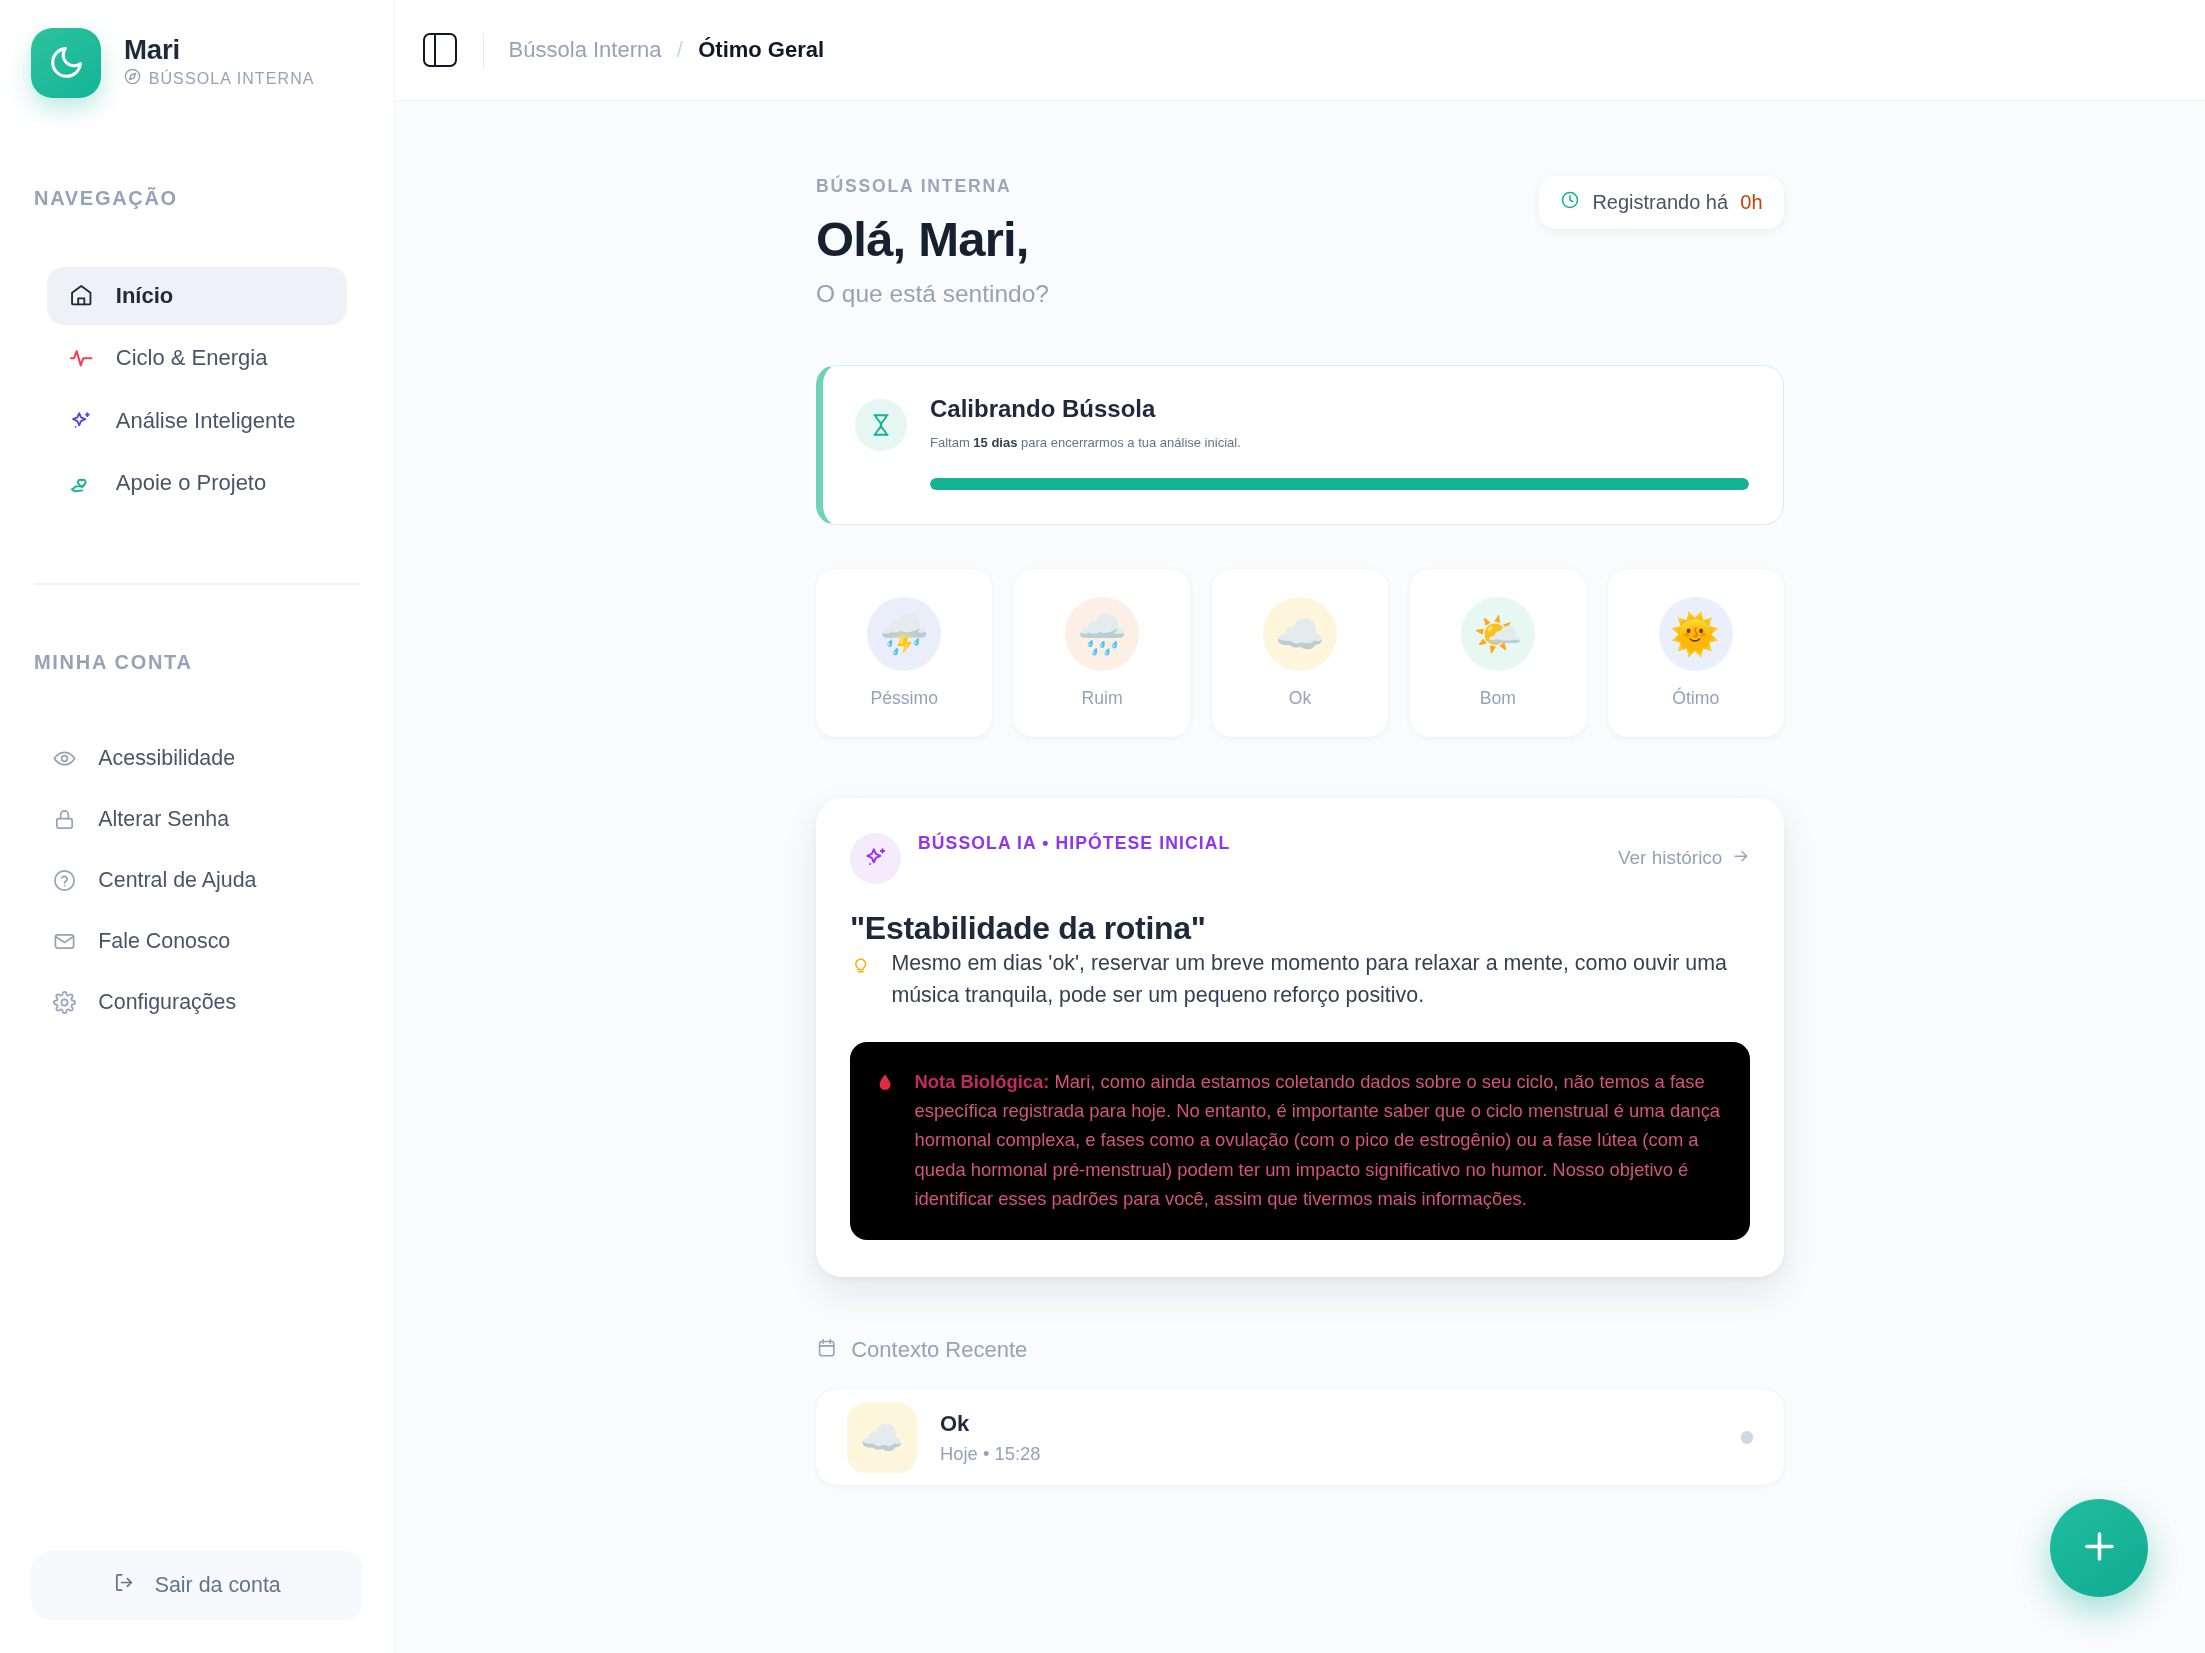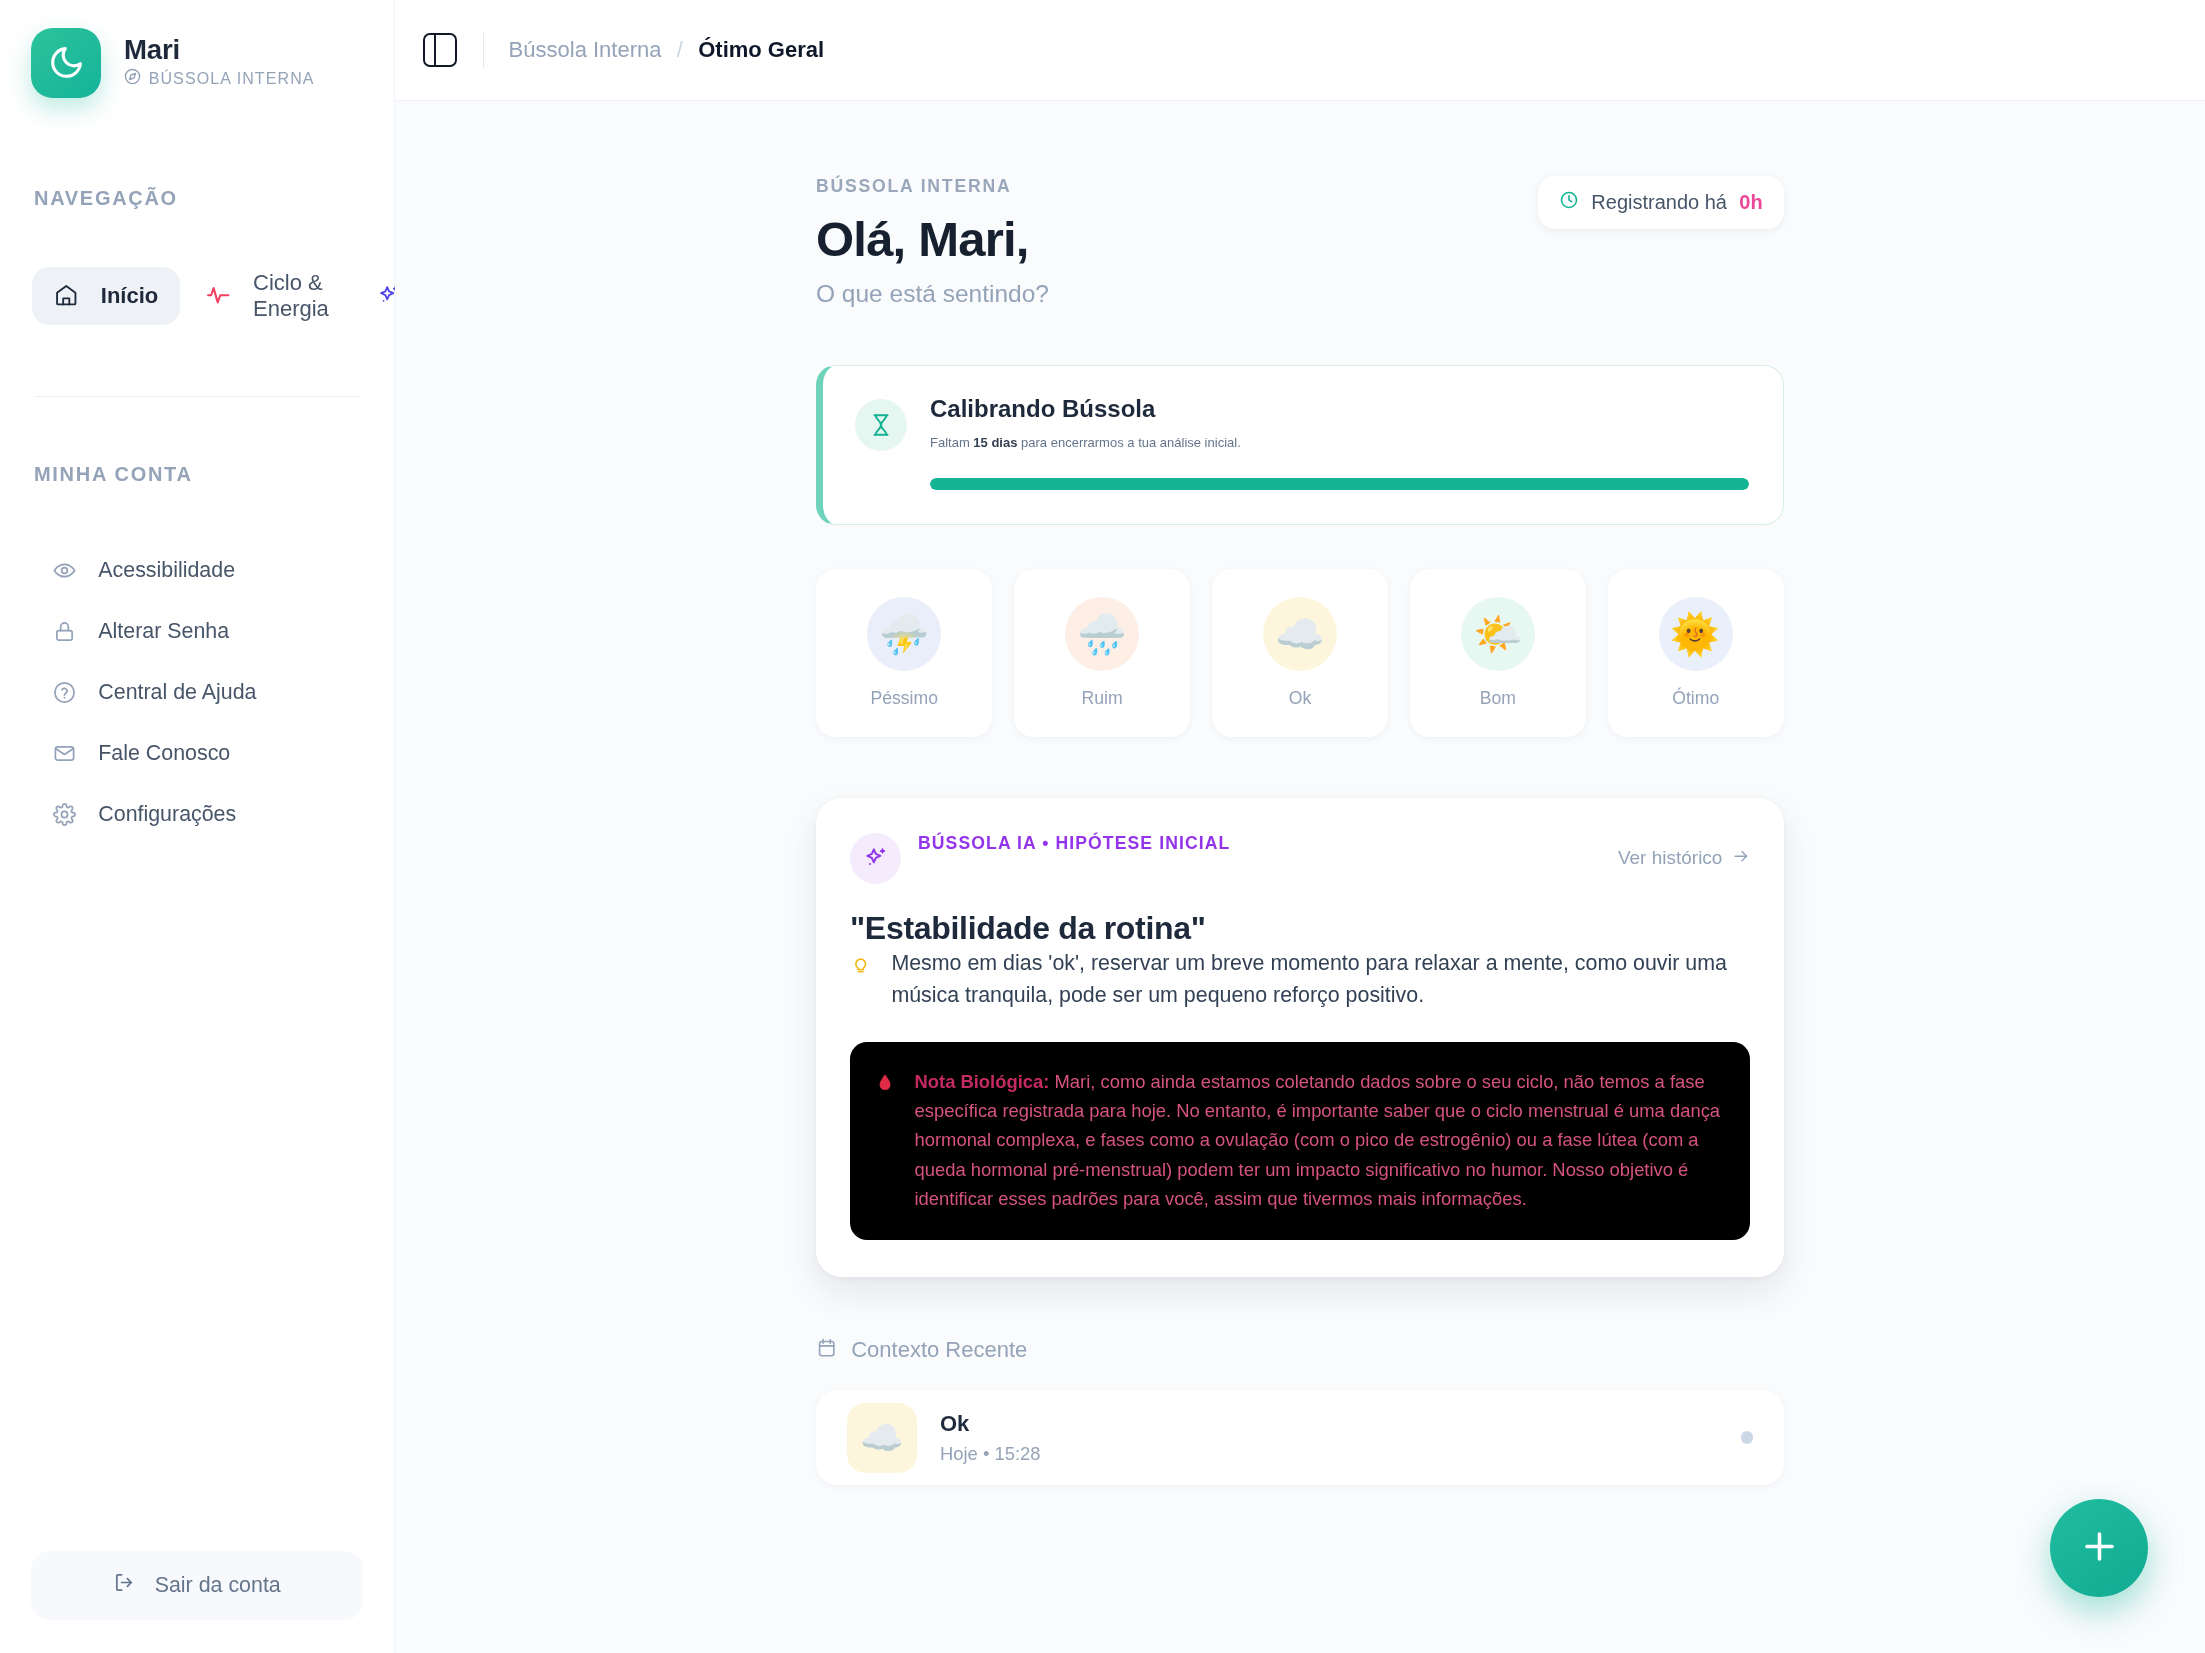--- a/index.html
+++ b/index.html
@@ -75,21 +75,21 @@
   .nav-section-label {
     font-size: 20px;
     letter-spacing: 1.7px;
     font-weight: 700;
     color: #94a3b8;
     padding: 0 34px;
     margin-top: 26px;
     margin-bottom: 17px;
   }
 
-  .nav-list { padding: 0 32px; display: flex; flex-direction: row; gap: 4.6px; }
+  .nav-list { padding: 0 47px; display: flex; flex-direction: column; gap: 4.6px; }
 
   .nav-item {
     display: flex;
     align-items: center;
     gap: 21.4px;
     height: 58px;
     padding: 0 21.4px;
     border-radius: 17px;
     cursor: pointer;
     color: #475569;
@@ -241,21 +241,21 @@
     gap: 12.3px;
     background: #ffffff;
     border-radius: 17px;
     padding: 13.8px 21.4px;
     box-shadow: 0 2.3px 9.2px rgba(15,23,42,0.06);
     font-size: 20px;
     color: #475569;
     white-space: nowrap;
     cursor: default;
   }
-  .status-pill b { color: #ec4899; font-weight: 700; }
+  .status-pill b { color: #c2410c; font-weight: 400; }
 
   
   .calib-card {
     margin-top: 57px;
     background: #ffffff;
     border: 1.5px solid #d6f0e8;
     border-left: 7.7px solid #6fd2bb;
     border-radius: 20px;
     padding: 29px 34px 34px 32px;
     display: flex;

